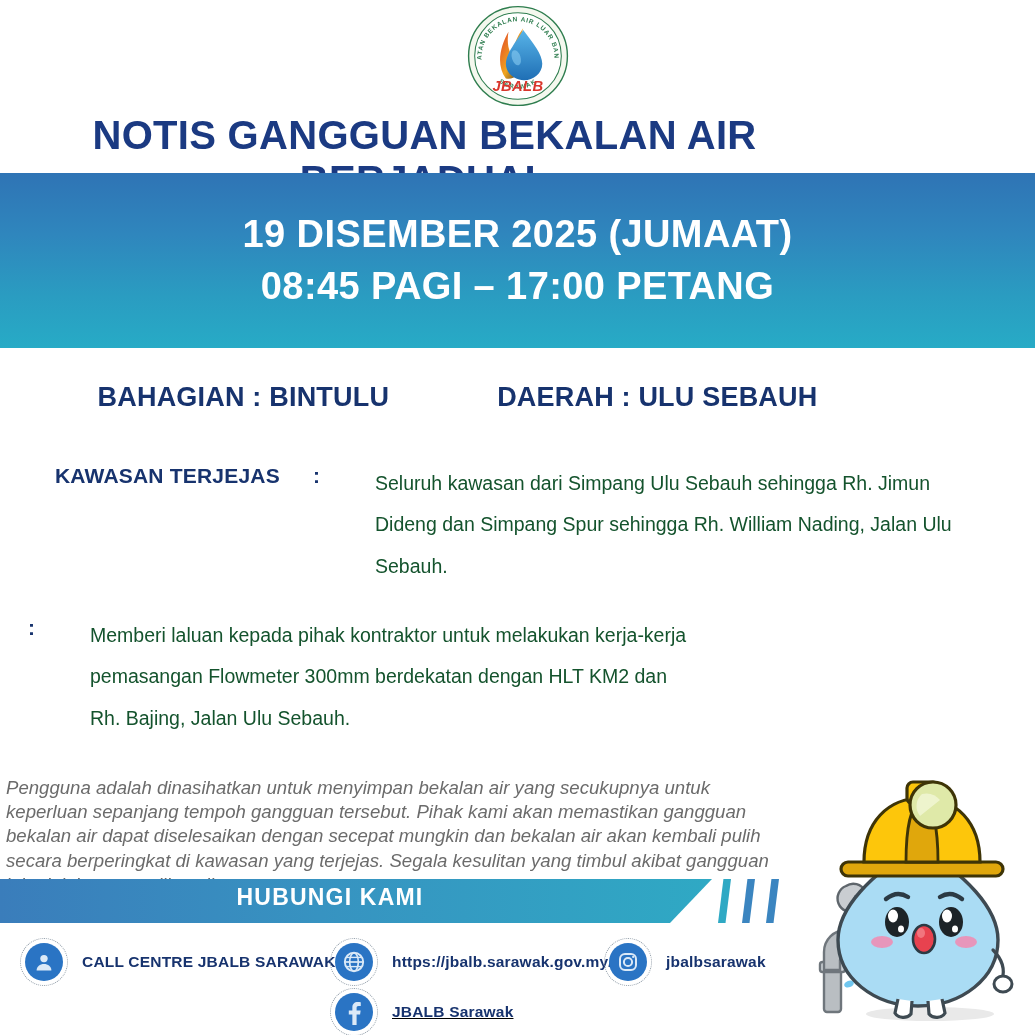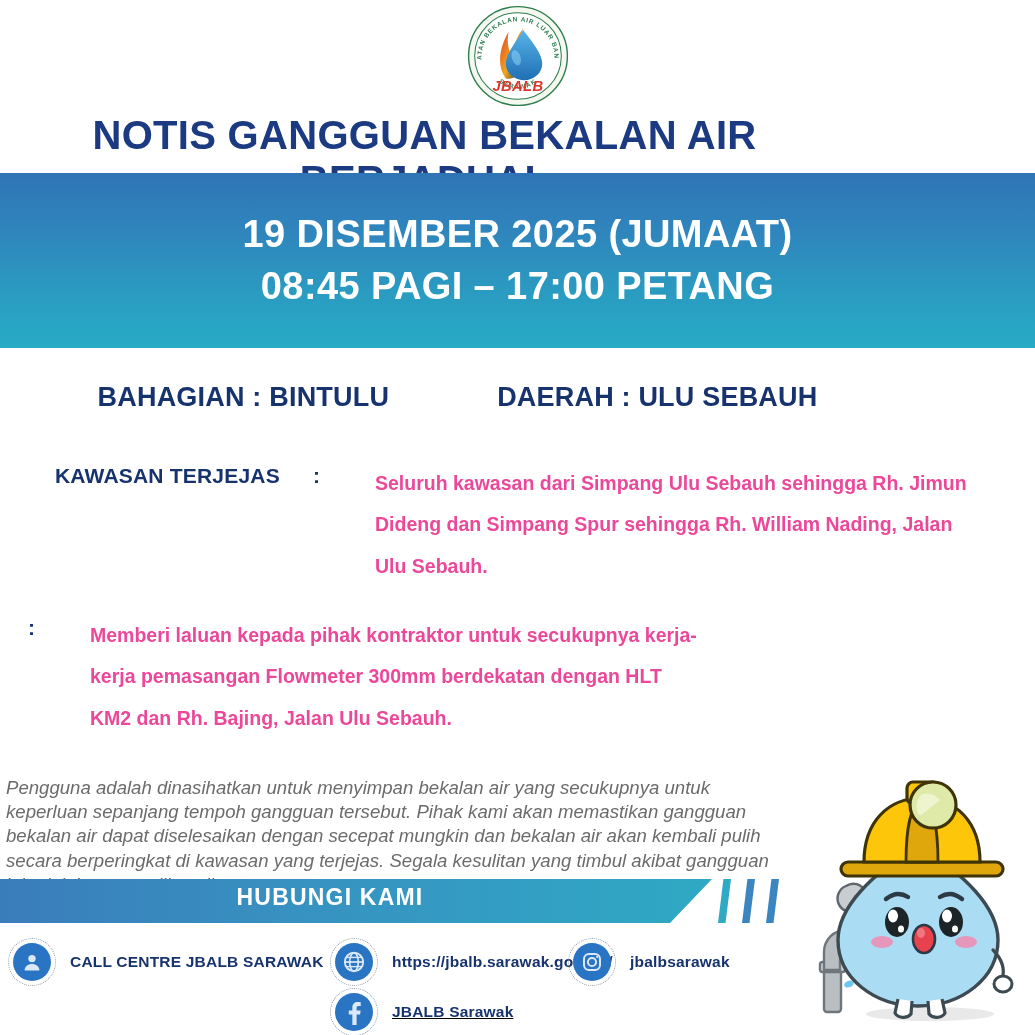--- a/index.html
+++ b/index.html
@@ -55,21 +55,21 @@
     padding-top: 1px;
     margin-left: 27px;
   }
   .d-colon {
     width: 62px; flex: 0 0 62px;
     color: #17336e; font-weight: 700; font-size: 21px;
     padding-top: 1px;
   }
   .d-value {
     flex: 1 1 auto; max-width: 600px;
-    color: #ec4899; font-weight: 700; font-size: 19.5px;
+    color: #14532d; font-weight: 400; font-size: 19.5px;
     line-height: 2.12;
   }
   .detail.two .d-value { max-width: 610px; }
 
   
   .advisory {
     position: absolute; top: 776px; left: 6px; width: 778px;
     color: #6b6b6b; font-style: italic; font-size: 18.6px; line-height: 1.30;
     font-family: "Liberation Sans", sans-serif;
   }
@@ -88,23 +88,23 @@
     display: flex; align-items: center; justify-content: center;
     color: #fff; font-weight: 700; font-size: 23px; letter-spacing: 1.2px;
   }
   .slash { position: absolute; top: 879px; width: 13px; height: 44px; }
   .slash.s1 { left: 718px; background: #2fa9c4; clip-path: polygon(42% 0,100% 0,58% 100%,0 100%); }
   .slash.s2 { left: 742px; background: #3b85c0; clip-path: polygon(42% 0,100% 0,58% 100%,0 100%); }
   .slash.s3 { left: 766px; background: #3b85c0; clip-path: polygon(42% 0,100% 0,58% 100%,0 100%); }
 
   
   .contact { position: absolute; display: flex; align-items: center; gap: 14px; }
-  .c-call { top: 938px; left: 8px; }
+  .c-call { top: 938px; left: 20px; }
   .c-web  { top: 938px; left: 330px; }
-  .c-ig   { top: 938px; left: 568px; }
+  .c-ig   { top: 938px; left: 604px; }
   .c-fb   { top: 988px; left: 330px; text-decoration: underline; }
 
   .cicon { position: relative; width: 48px; height: 48px; flex: 0 0 48px; }
   .cicon .ring {
     position: absolute; inset: 0; border-radius: 50%;
     border: 1.6px dotted #8e9aa6;
   }
   .cicon .disc {
     position: absolute; inset: 5px; border-radius: 50%;
     background: #2a74c4; display: flex; align-items: center; justify-content: center;
@@ -168,21 +168,21 @@
   </div>
 
   <div class="detail one">
     <div class="d-label">KAWASAN TERJEJAS</div>
     <div class="d-colon">:</div>
     <div class="d-value">Seluruh kawasan dari Simpang Ulu Sebauh sehingga Rh. Jimun Dideng dan Simpang Spur sehingga Rh. William Nading, Jalan Ulu Sebauh.</div>
   </div>
 
   <div class="detail two">
     <div class="d-colon">:</div>
-    <div class="d-value">Memberi laluan kepada pihak kontraktor untuk secukupnya kerja-kerja pemasangan Flowmeter 300mm berdekatan dengan HLT KM2 dan Rh. Bajing, Jalan Ulu Sebauh.</div>
+    <div class="d-value">Memberi laluan kepada pihak kontraktor untuk melakukan kerja-kerja pemasangan Flowmeter 300mm berdekatan dengan HLT KM2 dan Rh. Bajing, Jalan Ulu Sebauh.</div>
   </div>
 
   <div class="advisory">Pengguna adalah dinasihatkan untuk menyimpan bekalan air yang secukupnya untuk keperluan sepanjang tempoh gangguan tersebut. Pihak kami akan memastikan gangguan bekalan air dapat diselesaikan dengan secepat mungkin dan bekalan air akan kembali pulih secara berperingkat di kawasan yang terjejas. Segala kesulitan yang timbul akibat gangguan ini adalah sangat dikesali.</div>
 
   <div class="hub-band">
     <div class="hub-shape"></div>
     <div class="hub-label">HUBUNGI KAMI</div>
   </div>
   <div class="slash s1"></div>
   <div class="slash s2"></div>

